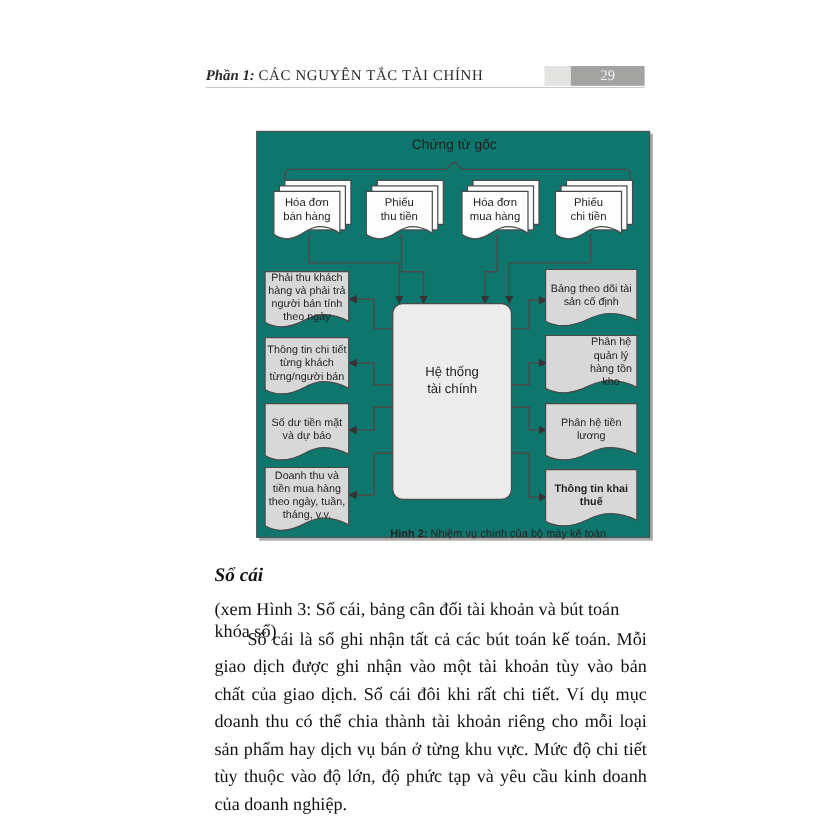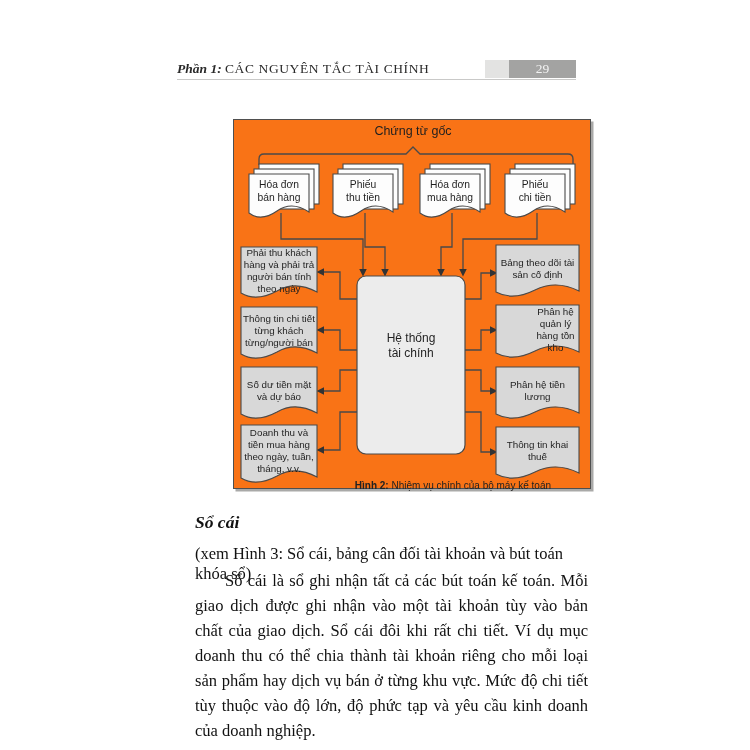--- a/index.html
+++ b/index.html
@@ -1,34 +1,34 @@
 <!DOCTYPE html>
 <html><head>
 <meta charset="utf-8">
 <style>
   html,body{margin:0;padding:0;background:#ffffff;}
   .page{position:relative;width:750px;height:750px;background:#ffffff;overflow:hidden;
         font-family:"Liberation Sans",sans-serif;color:#1c1c1c;}
 
   
-  .running-header{position:absolute;left:177px;top:59px;width:399px;height:21px;}
+  .running-header{position:absolute;left:187px;top:59px;width:399px;height:21px;}
   .rh-text{position:absolute;left:0;top:2px;font-family:"Liberation Serif",serif;
            font-size:13.5px;color:#2a2a2a;white-space:nowrap;}
   .rh-part{font-style:italic;font-weight:bold;}
   .rh-title{letter-spacing:0.6px;}
   .rh-badge-wrap{position:absolute;right:0;top:1px;height:18px;display:flex;}
   .rh-badge-lead{width:24px;height:18px;background:#e3e3e2;}
   .rh-badge{width:67px;height:18px;background:#a3a3a2;color:#f3f3f3;
             font-family:"Liberation Serif",serif;font-size:13.5px;
             display:flex;align-items:center;justify-content:center;}
   .rh-rule{position:absolute;left:0;top:20px;width:399px;height:1px;background:#c9c9c8;}
 
   
   .figure{position:absolute;left:193px;top:103px;width:358px;height:370px;
-          background:#f97316;border:1.4px solid #4f4f4f;
+          background:#0f766e;border:1.4px solid #4f4f4f;
           box-shadow:2.5px 2.5px 0 #a9a9a8;box-sizing:border-box;}
   .figure svg{position:absolute;left:0;top:0;}
   .dlabel{position:absolute;text-align:center;color:#1f1f1f;}
   .src-label{left:0;top:4px;width:358px;font-size:12.5px;}
   .stack-label{top:58px;font-size:10.3px;line-height:13px;}
   .center-label{left:148px;top:156px;width:58px;height:139px;display:flex;
                 align-items:center;justify-content:center;font-size:12px;line-height:15px;}
   .lbox-label{left:9px;width:72px;font-size:9.8px;line-height:12px;
               display:flex;align-items:center;justify-content:center;}
   .rbox-label{left:264px;width:79px;font-size:9.8px;line-height:12px;
@@ -142,21 +142,21 @@
     <div class="dlabel center-label">Hệ thống tài chính</div>
 
     <div class="dlabel lbox-label" style="top:129px;height:44px;">Phải thu khách hàng và phải trả người bán tính theo ngày</div>
     <div class="dlabel lbox-label" style="top:189px;height:44px;">Thông tin chi tiết từng khách từng/người bán</div>
     <div class="dlabel lbox-label" style="top:249px;height:44px;">Số dư tiền mặt và dự báo</div>
     <div class="dlabel lbox-label" style="top:306px;height:50px;">Doanh thu và tiền mua hàng theo ngày, tuần, tháng, v.v.</div>
 
     <div class="dlabel rbox-label" style="top:127px;height:44px;">Bảng theo dõi tài sản cố định</div>
     <div class="dlabel rbox-label" style="top:187px;height:45px;padding-left:36px;">Phân hệ quản lý hàng tồn kho</div>
     <div class="dlabel rbox-label narrow" style="top:249px;height:44px;">Phân hệ tiền lương</div>
-    <div class="dlabel rbox-label narrow" style="top:309px;height:44px;">Thông tin khai thuế</div>
+    <div class="dlabel rbox-label narrow" style="top:309px;height:44px;font-weight:bold;">Thông tin khai thuế</div>
   </figure>
 
   <div class="caption">
     <span class="cap-label">Hình 2:</span>
     <span>Nhiệm vụ chính của bộ máy kế toán</span>
   </div>
 
   <h2 class="sec-heading">Sổ cái</h2>
   <p class="sec-reference">(xem Hình 3: Sổ cái, bảng cân đối tài khoản và bút toán khóa sổ)</p>
   <p class="sec-paragraph">Sổ cái là sổ ghi nhận tất cả các bút toán kế toán. Mỗi giao dịch được ghi nhận vào một tài khoản tùy vào bản chất của giao dịch. Sổ cái đôi khi rất chi tiết. Ví dụ mục doanh thu có thể chia thành tài khoản riêng cho mỗi loại sản phẩm hay dịch vụ bán ở từng khu vực. Mức độ chi tiết tùy thuộc vào độ lớn, độ phức tạp và yêu cầu kinh doanh của doanh nghiệp.</p>

